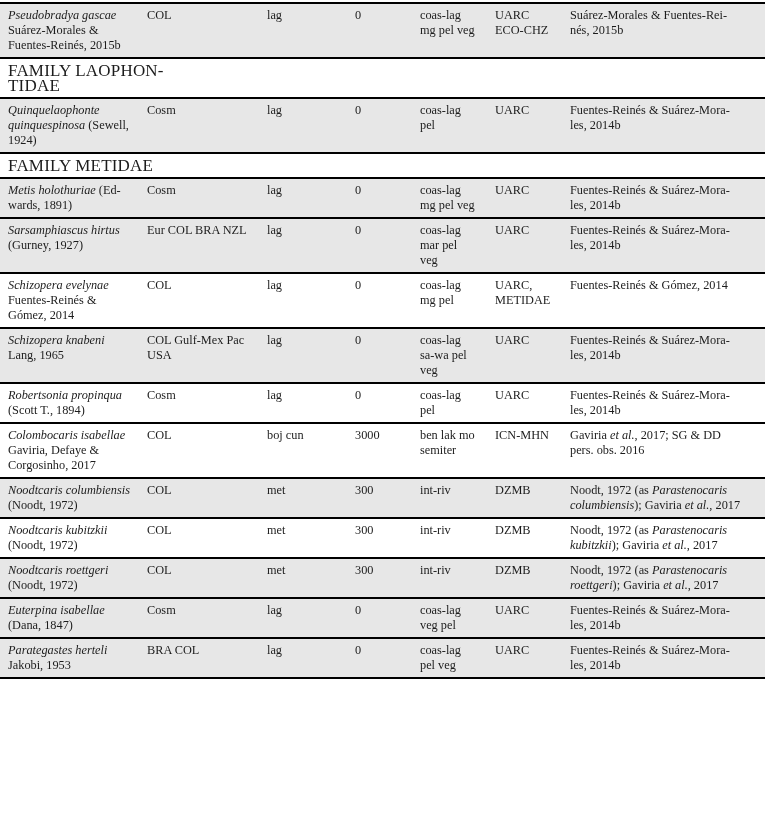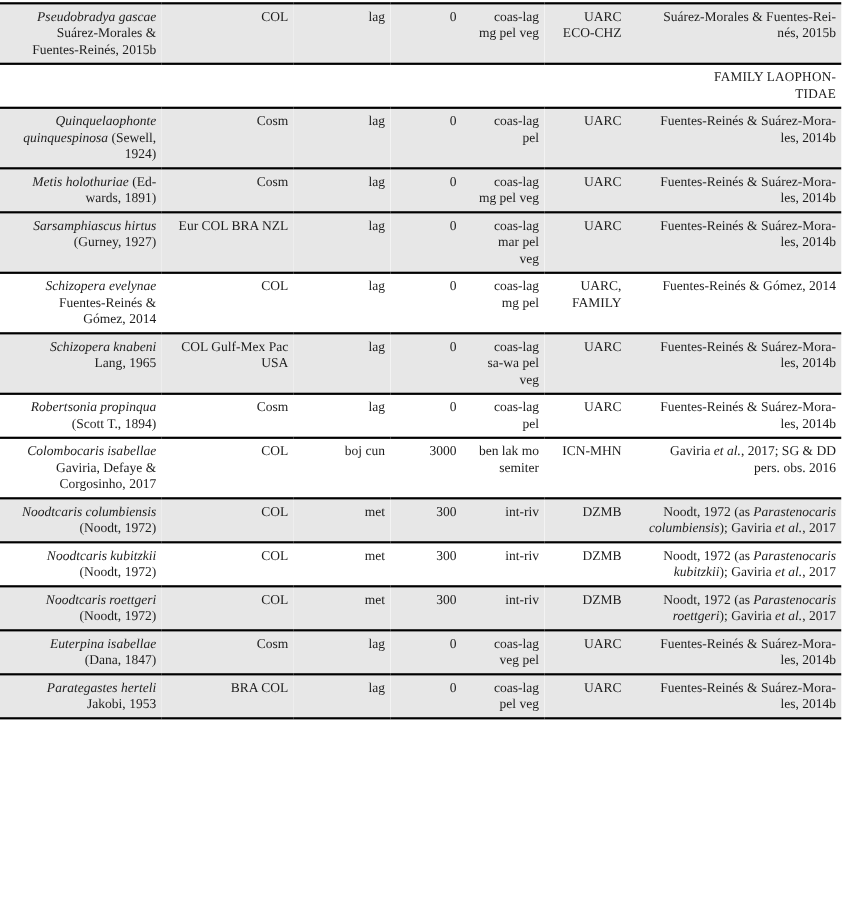--- a/index.html
+++ b/index.html
@@ -16,40 +16,39 @@
   }
   body {
     font-family: "Liberation Serif", "DejaVu Serif", serif;
     color: var(--text);
   }
   .page {
     width: 765px;
     height: 834px;
     overflow: hidden;
     padding-top: 2px;
-    text-align: right;
   }
   table.species-table {
     width: 765px;
     border-collapse: collapse;
     table-layout: fixed;
     border-top: 2px solid var(--border);
     border-bottom: 2px solid var(--border);
   }
   tr { border-bottom: 2px solid var(--border); }
   td {
     vertical-align: top;
     padding: 4px 5px 4px 0;
     font-size: 12.3px;
     line-height: 15px;
     overflow: hidden;
   }
   td.col-species, td.family-cell { padding-left: 8px; }
   tr.shaded { background: var(--shaded); }
-  td.family-cell { font-size: 12px; letter-spacing: 0.2px; }
+  td.family-cell { font-size: 17px; letter-spacing: 0.2px; }
   i { font-style: italic; }
 </style>
 </head>
 <body>
 
 <div class="page">
   <table class="species-table">
     <colgroup>
         <col style="width: 147px;">
         <col style="width: 120px;">
@@ -74,20 +73,23 @@
         </tr>
         <tr class="shaded">
           <td class="cell col-species"><i>Quinquelaophonte</i><br><i>quinquespinosa</i><span> (Sewell,</span><br><span>1924)</span></td>
           <td class="cell col-distribution"><span>Cosm</span></td>
           <td class="cell col-habitat"><span>lag</span></td>
           <td class="cell col-depth"><span>0</span></td>
           <td class="cell col-environment"><span>coas-lag</span><br><span>pel</span></td>
           <td class="cell col-collection"><span>UARC</span></td>
           <td class="cell col-reference"><span>Fuentes-Reinés &amp; Suárez-Mora-</span><br><span>les, 2014b</span></td>
         </tr>
+        <tr>
+          <td colspan="7" class="cell family-cell"><span>FAMILY METIDAE</span></td>
+        </tr>
         <tr class="shaded">
           <td class="cell col-species"><i>Metis holothuriae</i><span> (Ed-</span><br><span>wards, 1891)</span></td>
           <td class="cell col-distribution"><span>Cosm</span></td>
           <td class="cell col-habitat"><span>lag</span></td>
           <td class="cell col-depth"><span>0</span></td>
           <td class="cell col-environment"><span>coas-lag</span><br><span>mg pel veg</span></td>
           <td class="cell col-collection"><span>UARC</span></td>
           <td class="cell col-reference"><span>Fuentes-Reinés &amp; Suárez-Mora-</span><br><span>les, 2014b</span></td>
         </tr>
         <tr class="shaded">
@@ -98,21 +100,21 @@
           <td class="cell col-environment"><span>coas-lag</span><br><span>mar pel</span><br><span>veg</span></td>
           <td class="cell col-collection"><span>UARC</span></td>
           <td class="cell col-reference"><span>Fuentes-Reinés &amp; Suárez-Mora-</span><br><span>les, 2014b</span></td>
         </tr>
         <tr>
           <td class="cell col-species"><i>Schizopera evelynae</i><br><span>Fuentes-Reinés &amp;</span><br><span>Gómez, 2014</span></td>
           <td class="cell col-distribution"><span>COL</span></td>
           <td class="cell col-habitat"><span>lag</span></td>
           <td class="cell col-depth"><span>0</span></td>
           <td class="cell col-environment"><span>coas-lag</span><br><span>mg pel</span></td>
-          <td class="cell col-collection"><span>UARC,</span><br><span>FAMILY</span></td>
+          <td class="cell col-collection"><span>UARC,</span><br><span>METIDAE</span></td>
           <td class="cell col-reference"><span>Fuentes-Reinés &amp; Gómez, 2014</span></td>
         </tr>
         <tr class="shaded">
           <td class="cell col-species"><i>Schizopera knabeni</i><br><span>Lang, 1965</span></td>
           <td class="cell col-distribution"><span>COL Gulf-Mex Pac</span><br><span>USA</span></td>
           <td class="cell col-habitat"><span>lag</span></td>
           <td class="cell col-depth"><span>0</span></td>
           <td class="cell col-environment"><span>coas-lag</span><br><span>sa-wa pel</span><br><span>veg</span></td>
           <td class="cell col-collection"><span>UARC</span></td>
           <td class="cell col-reference"><span>Fuentes-Reinés &amp; Suárez-Mora-</span><br><span>les, 2014b</span></td>

